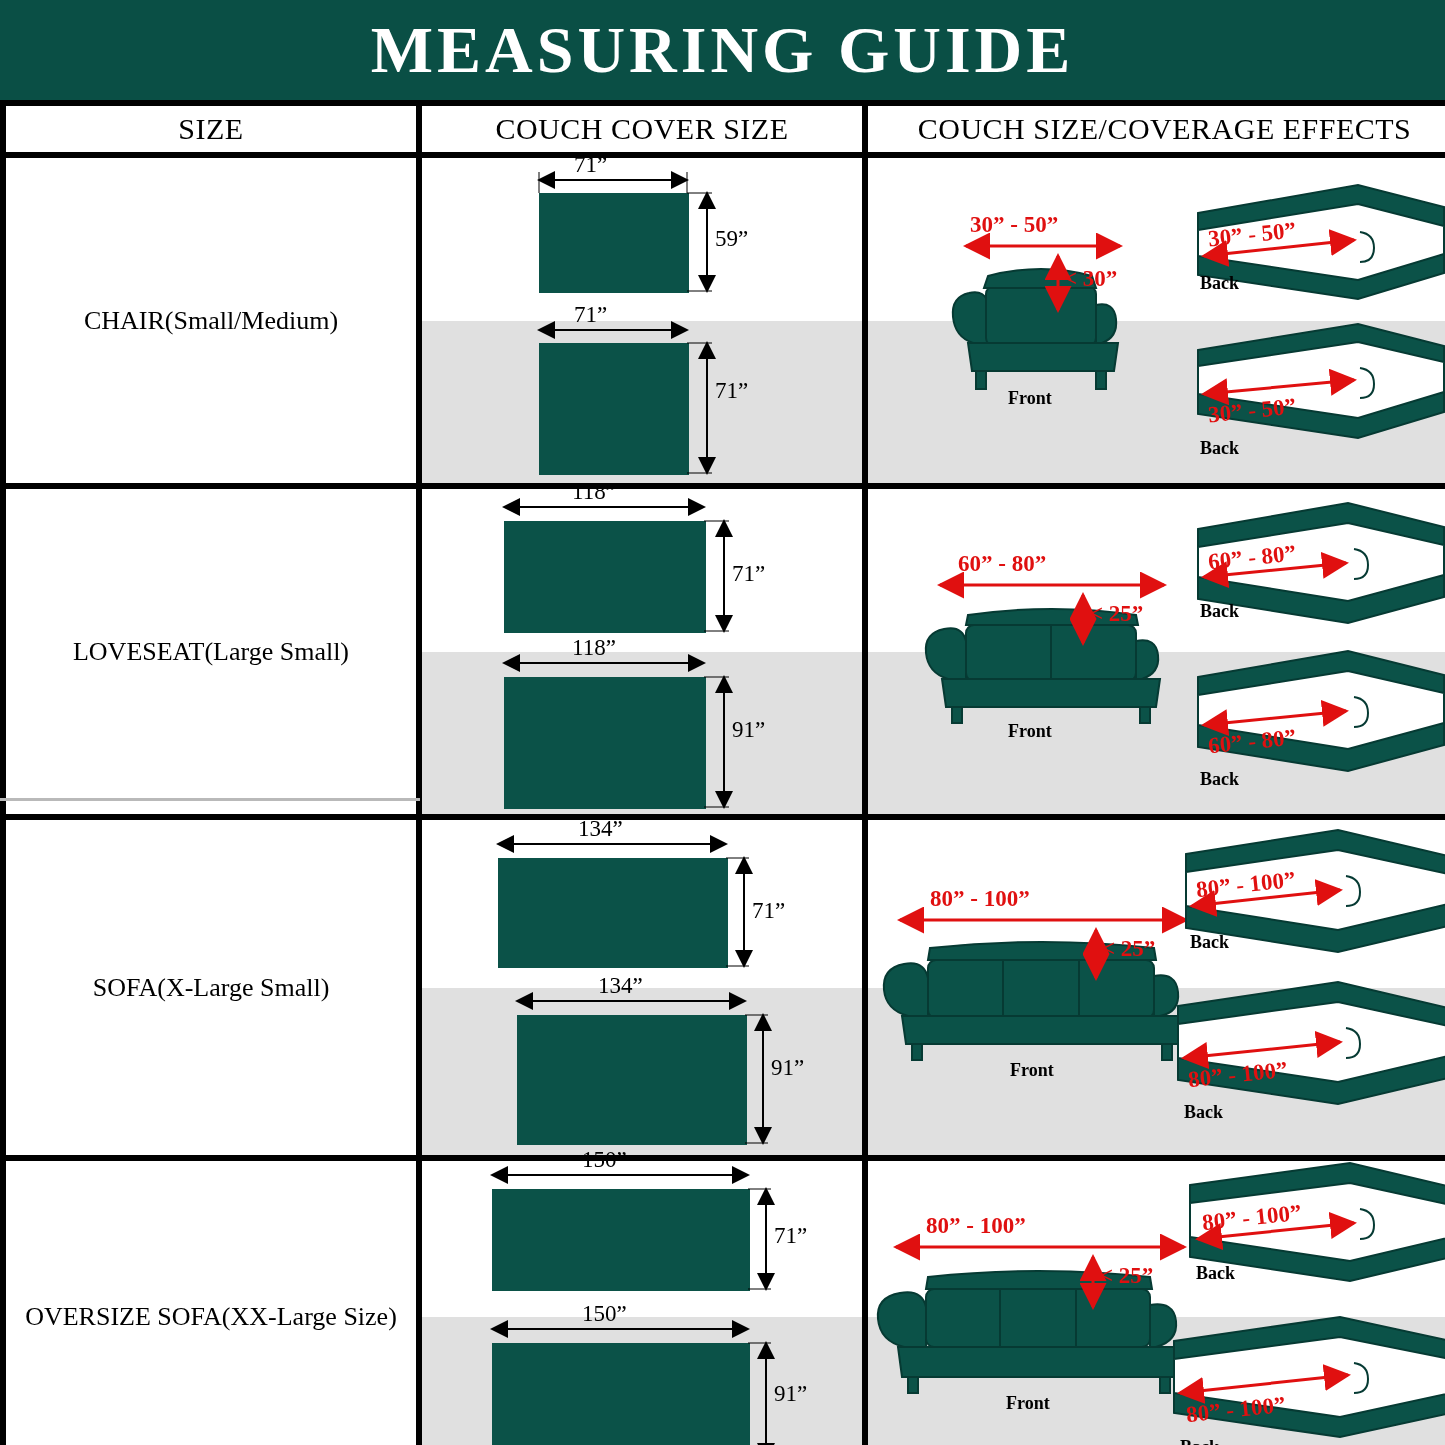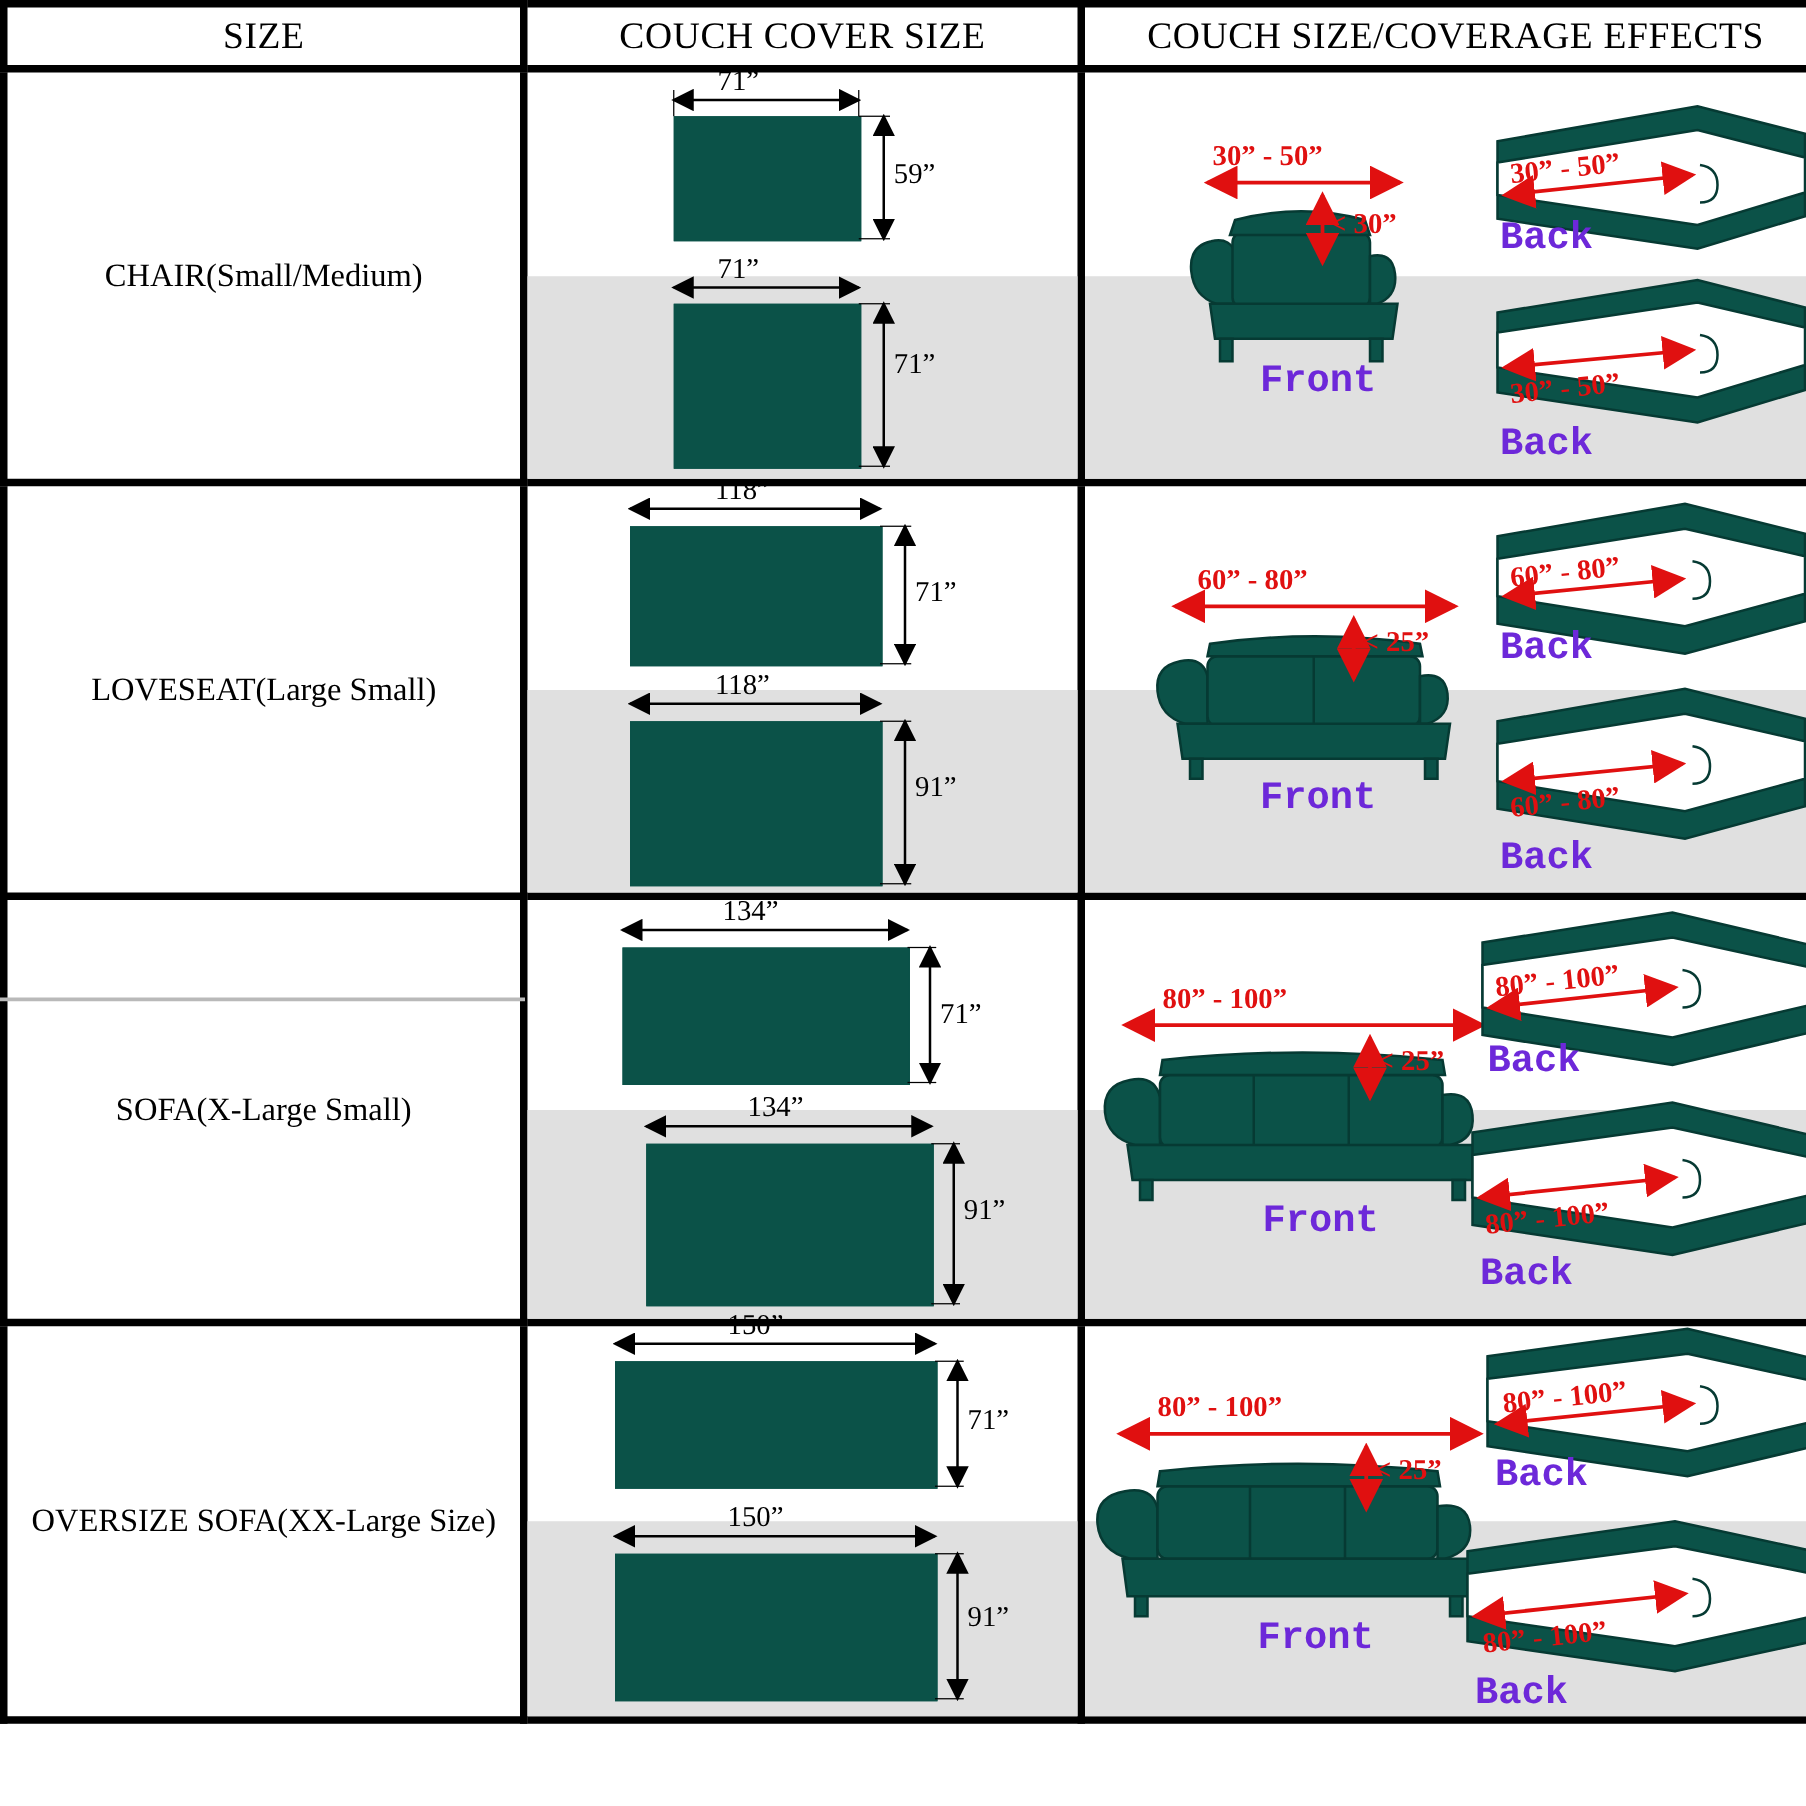--- a/index.html
+++ b/index.html
@@ -72,34 +72,37 @@
     white-space:nowrap;
   }
   .lbl-red{color:#e01010;font-weight:bold;}
   .lbl-blk{color:#000;}
 
   
   svg.ov{position:absolute;left:0;top:0;overflow:visible;}
 
   .fb-label{
     position:absolute;
-    font-size:31px;
+    font-size:18px;
     font-weight:bold;
-    font-family:Liberation Mono, monospace;
-    color:#6d28d9;
+    font-family:Liberation Serif, serif;
+    color:#000000;
   }
   .thin-line{
     position:absolute;height:3px;background:#b9b9b9;
   }
 </style>
 </head>
 <body>
 
 <div class="page">
 
+  <div class="header">
+    <h1>MEASURING  GUIDE</h1>
+  </div>
 
   <table class="guide">
     <thead>
       <tr>
         <th class="col-size">SIZE</th>
         <th class="col-cover">COUCH COVER SIZE</th>
         <th class="col-effect">COUCH SIZE/COVERAGE EFFECTS</th>
       </tr>
     </thead>
     <tbody>

